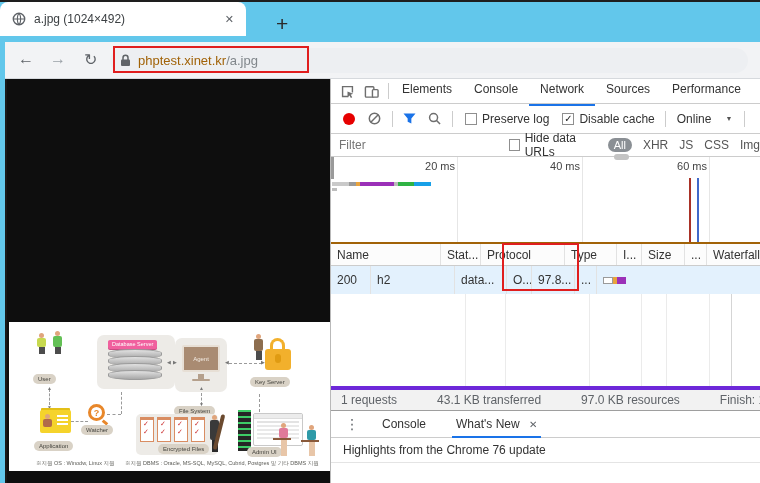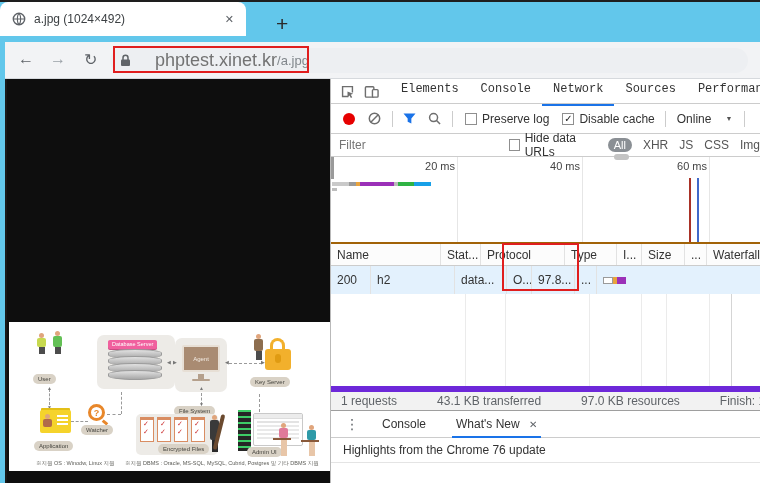--- a/index.html
+++ b/index.html
@@ -10,21 +10,21 @@
   
   #top-edge { left:0; top:0; width:760px; height:2px; background:#1e1e1e; }
   #titlebar { left:0; top:2px; width:760px; height:40px; background:#62c7eb; }
   #tab { left:18px; top:8px; width:246px; height:34px; background:#fff; border-radius:8px 8px 0 0; display:flex; align-items:center; padding:0 8px 0 12px; }
   #tab-title { flex:1; font-size:12px; color:#3c4043; white-space:nowrap; overflow:hidden; margin-left:8px; }
   #tab-close { font-size:11px; color:#5f6368; padding:2px 4px; }
   #new-tab-btn { left:276px; top:10px; font-size:21px; color:#2a2a2a; font-weight:400; }
   #toolbar { left:0; top:42px; width:760px; height:37px; background:#f2f3f5; border-bottom:1px solid #d6d9dd; }
   .nav-ic { position:absolute; top:8px; font-size:16px; color:#5f6368; }
   #omnibox { left:110px; top:48px; width:638px; height:25px; background:#edeff2; border-radius:13px; display:flex; align-items:center; padding-left:10px; }
-  #omnibox .host { font-size:18px; color:#737373; margin-left:24px; }
+  #omnibox .host { font-size:13px; color:#a16207; margin-left:7px; }
   #omnibox .path { font-size:13px; color:#80868b; }
   .redbox { border:2px solid #e01e1e; z-index:9; pointer-events:none; }
   #redbox-url { left:113px; top:46px; width:196px; height:27px; }
   #redbox-protocol { left:502px; top:243px; width:77px; height:48px; }
   #left-accent { left:0; top:42px; width:5px; height:441px; background:#62c7eb; }
 
   
   #page-pane { left:5px; top:79px; width:325px; height:404px; background:#0e0e0e; border-left:2px solid #191919; }
   #image-view { position:absolute; left:2px; top:243px; width:321px; height:149px; background:#fff; overflow:hidden; }
   .pill { position:absolute; background:#d9d2c6; color:#45443e; border-radius:7px; font-size:6px; line-height:10px; padding:0 5px; text-align:center; white-space:nowrap; }
@@ -38,42 +38,42 @@
   .f-legs { width:6px; height:7px; margin:0 auto; background:#4c4c4c; }
   .cyl { width:54px; height:10px; background:linear-gradient(#e2e2e2,#a8a8a8); border:1px solid #9b9b9b; border-radius:50% / 40%; margin-top:-3px; }
   .clip { position:absolute; width:14px; height:25px; background:#fff; border:1px solid #d98d62; border-top:3px solid #d98d62; font-size:7px; line-height:8px; color:#c33; text-align:left; padding-left:2px; }
   .fnote { position:absolute; font-size:5.5px; color:#5a5a55; white-space:nowrap; }
 
   
   #devtools { left:330px; top:79px; width:430px; height:404px; background:#fff; border-left:1px solid #b9b9b9; color:#333; font-size:12px; }
   .row { display:flex; align-items:center; }
   .vsep { width:1px; height:16px; background:#ccc; }
   #dt-tabs { height:25px; border-bottom:1px solid #ccc; }
-  .dt-tab { padding:0 11px; height:29px; line-height:25px; color:#333;font-family:Liberation Mono, monospace; }
+  .dt-tab { padding:0 11px; height:29px; line-height:25px; color:#333; }
   .dt-tab.active { box-shadow:inset 0 -2px 0 #1a73e8; }
   #dt-netbar { height:30px; border-bottom:1px solid #ccc; }
   #rec-btn { width:12px; height:12px; border-radius:50%; background:#e60000; margin-left:12px; }
   .cb { width:12px; height:12px; border:1px solid #8f8f8f; background:#fff; font-size:10px; line-height:10px; text-align:center; color:#222; }
   #dt-filterrow { height:23px; border-bottom:1px solid #ccc; }
   #filter-input { border:0; outline:0; background:#fff; font-size:12px; color:#333; width:150px; margin-left:8px; font-family:"Liberation Sans",sans-serif; }
   #type-all { background:#8a8f94; color:#fff; border-radius:8px; padding:1px 6px; margin-left:10px; font-size:11px; }
   .type-f { color:#555; margin-left:11px; font-size:12px; }
   #dt-overview { position:relative; height:87px; border-bottom:2px solid #a16207; }
   .gridline { position:absolute; top:0; bottom:0; width:1px; background:#e6e6e6; }
   .tick-label { position:absolute; top:3px; width:50px; text-align:right; font-size:11px; color:#444; }
   #ov-minibar { position:absolute; left:1px; top:25px; height:4px; display:flex; }
   #ov-minibar div { height:4px; }
   #dt-table { position:relative; }
   .cell { height:100%; padding:0 0 0 6px; border-right:1px solid #e2e2e2; overflow:hidden; white-space:nowrap; display:flex; align-items:center; }
   .c0{width:110px}.c1{width:40px}.c2{width:84px}.c3{width:52px}.c4{width:25px}.c5{width:43px}.c6{width:22px}.c7{width:30px;border-right:0;flex:1}
   #hdr-row { height:22px; background:#fcfcfc; border-bottom:1px solid #ccc; font-size:12px; color:#333; }
   #data-row { height:28px; background:#e3f1fd; font-size:12px; color:#333; }
   #empty-grid { position:relative; height:92px; }
   .colline { position:absolute; top:0; bottom:0; width:1px; background:#ebebeb; }
-  #dt-summary { height:24px; background:#f2f2f2; border-top:6px solid #6d28d9; color:#5f6368; font-size:12px; white-space:nowrap; overflow:hidden; }
+  #dt-summary { height:24px; background:#f2f2f2; border-top:4px solid #6d28d9; color:#5f6368; font-size:12px; white-space:nowrap; overflow:hidden; }
   #dt-summary span { margin:0 10px; }
   #dt-drawer-tabs { height:28px; border-top:1px solid #9e9e9e; border-bottom:1px solid #ccc; }
   .drawer-tab { height:28px; line-height:28px; padding:0 4px; color:#333; }
   .drawer-tab.active { box-shadow:inset 0 -2px 0 #1a73e8; }
   #drawer-content-row { height:25px; border-bottom:1px solid #e4e4e4; font-size:12px; color:#333; }
   svg { display:block; }
 </style>
 </head>
 <body>
 

